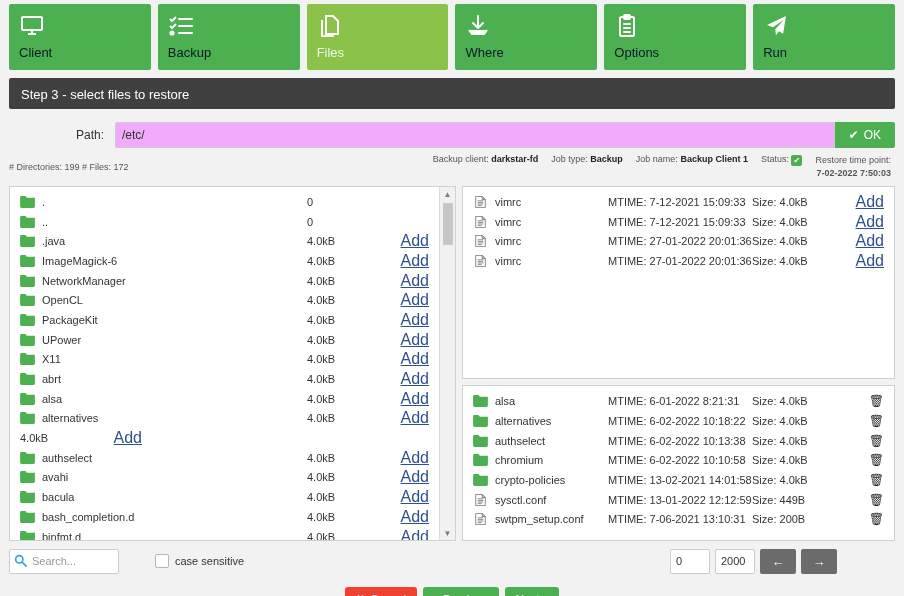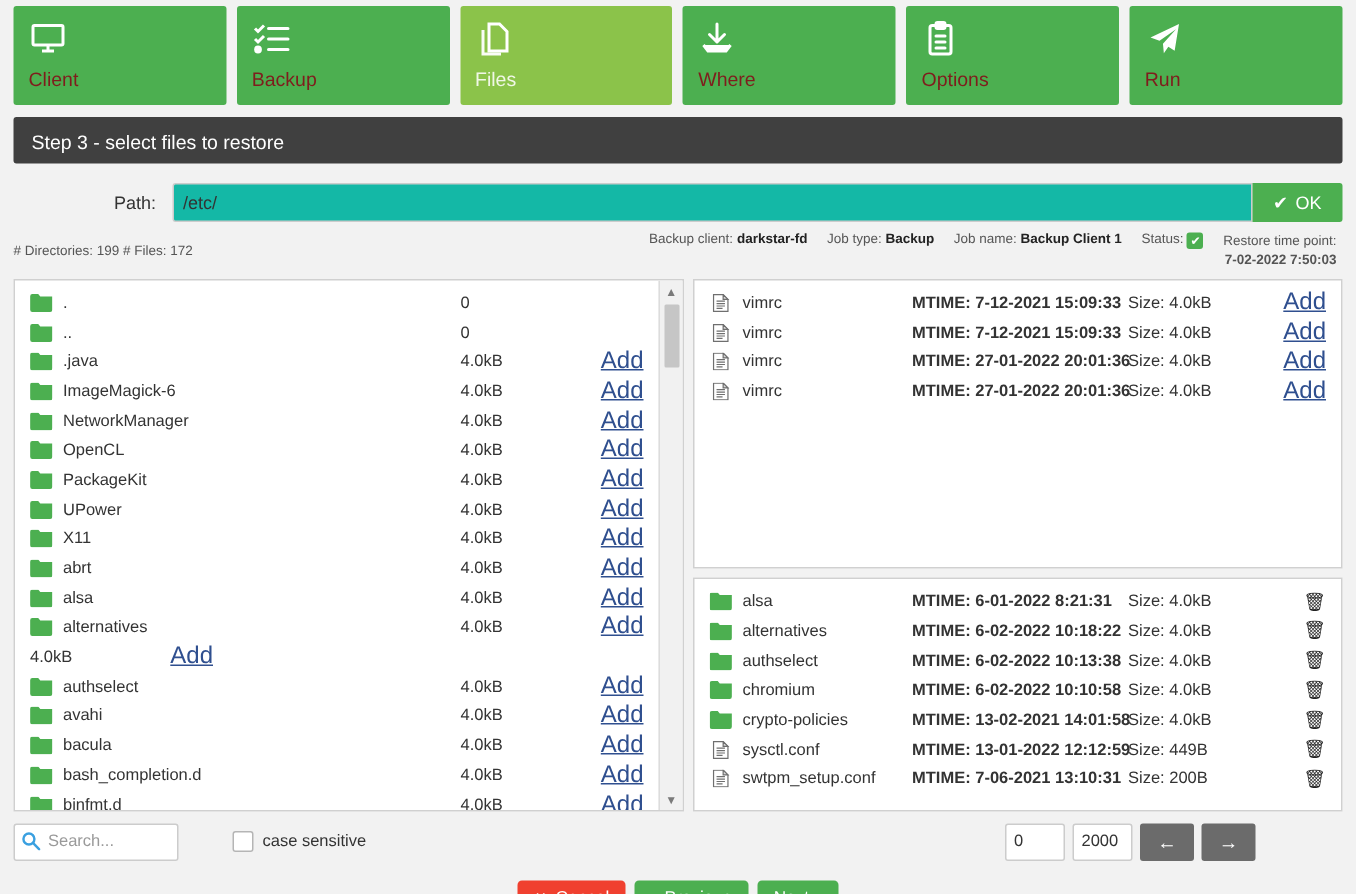--- a/index.html
+++ b/index.html
@@ -36,21 +36,21 @@
     height: 28px;
     display: flex;
     align-items: center;
   }
   .tab-icon svg { display: block; }
   .tab-label {
     position: absolute;
     left: 10px;
     bottom: 10px;
     font-size: 13px;
-    color: #7f1d1d;
+    color: #0f172a;
   }
 
   
   .step-header {
     margin: 6px 9px 0 9px;
     background: #404040;
     color: #fff;
     font-size: 13px;
     padding: 9px 12px;
     border-radius: 2px;
@@ -68,21 +68,21 @@
     width: 106px;
     text-align: right;
     padding-right: 11px;
     font-size: 12px;
     color: #333;
   }
   .path-input {
     flex: 1;
     height: 26px;
     border: 1px solid #ccc;
-    background: #14b8a6;
+    background: #f0abfc;
     font-family: "Liberation Sans", sans-serif;
     font-size: 12px;
     padding: 0 6px;
     color: #333;
     border-radius: 2px 0 0 2px;
     outline: none;
   }
   .ok-btn {
     height: 26px;
     background: #4caf50;
@@ -175,21 +175,21 @@
     color: #333;
     white-space: nowrap;
   }
   .row .name {
     flex: 1;
     display: flex;
     align-items: center;
     gap: 7px;
     overflow: hidden;
   }
-  .row .mtime { width: 144px; font-size: 11px; font-weight: bold; }
+  .row .mtime { width: 144px; font-size: 11px; }
   .row .size { width: 92px; font-size: 11px; }
   .row .size-left { width: 82px; font-size: 11px; text-align: left; }
   .row .action {
     width: 48px;
     text-align: right;
     padding-right: 8px;
   }
   .add-link {
     color: #2f4f8f;
     text-decoration: underline;

